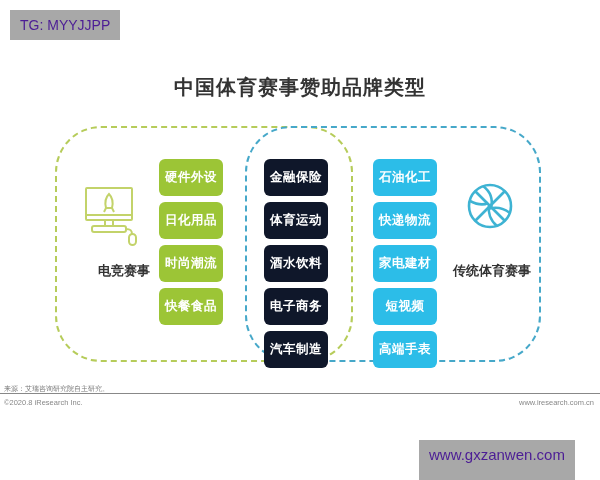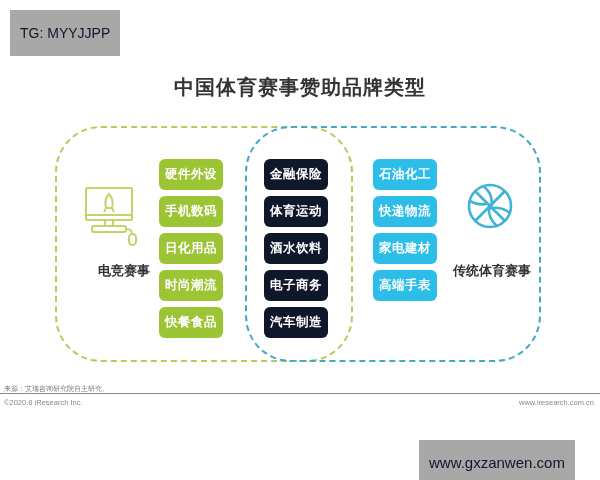--- a/index.html
+++ b/index.html
@@ -2,44 +2,44 @@
 <html><head>
   <meta charset="utf-8">
   <style>
     html, body { margin: 0; padding: 0; }
     body {
       width: 600px; height: 480px; position: relative; overflow: hidden;
       background: #ffffff;
       font-family: "DejaVu Sans", "Liberation Sans", sans-serif;
     }
     .wm {
-      position: absolute; background: #a8a8a8; color: #0f172a;
+      position: absolute; background: #a8a8a8; color: #4c1d95;
       font-family: "Liberation Sans", "DejaVu Sans", sans-serif;
-      font-size: 14px; line-height: 30px; padding: 8px 10px;
+      font-size: 14px; line-height: 30px; padding: 0 10px;
     }
     .wm-top { left: 10px; top: 10px; height: 30px; }
     .wm-bottom { left: 419px; top: 440px; height: 42px; font-size: 15px; }
 
     .title {
       position: absolute; left: 0; right: 0; top: 74px;
       text-align: center; font-size: 20px; font-weight: bold; color: #333333;
       letter-spacing: 1px;
     }
     .frame {
       position: absolute; border: 2px dashed; border-radius: 46px; box-sizing: border-box;
     }
     .frame-green { left: 55px; top: 126px; width: 298px; height: 236px; border-color: #b6cc5a; }
     .frame-blue { left: 245px; top: 126px; width: 296px; height: 236px; border-color: #46a8c9; }
 
     .col { position: absolute; display: flex; flex-direction: column; gap: 6px; }
     .col-left { left: 159px; top: 159px; }
     .col-mid { left: 264px; top: 159px; }
     .col-right { left: 373px; top: 159px; }
     .tag {
-      width: 64px; height: 31px; border-radius: 6px; color: #ffffff;
+      width: 64px; height: 37px; border-radius: 6px; color: #ffffff;
       font-size: 12.5px; font-weight: bold; display: flex; align-items: center; justify-content: center;
       letter-spacing: 0.5px;
     }
     .tag-left { background: #9cc536; }
     .tag-mid { background: #0f172a; }
     .tag-right { background: #2cbde8; }
 
     .icon-pc { position: absolute; left: 84px; top: 186px; }
     .label-pc {
       position: absolute; left: 70px; top: 262px; width: 80px; text-align: right;
@@ -84,38 +84,38 @@
   <line x1="21" y1="34" x2="21" y2="40"></line>
   <line x1="29" y1="34" x2="29" y2="40"></line>
   <rect x="8" y="40" width="34" height="6" rx="2"></rect>
   <path d="M42 43 C46 43 48 44 48 48"></path>
   <rect x="45" y="48" width="7" height="11" rx="3.5"></rect>
 </svg>
 <div class="label-pc">电竞赛事</div>
 
 <div class="col col-left">
   <div class="tag tag-left">硬件外设</div>
-  <div class="tag tag-left">手机数码</div>
   <div class="tag tag-left">日化用品</div>
   <div class="tag tag-left">时尚潮流</div>
   <div class="tag tag-left">快餐食品</div>
 </div>
 
 <div class="col col-mid">
   <div class="tag tag-mid">金融保险</div>
   <div class="tag tag-mid">体育运动</div>
   <div class="tag tag-mid">酒水饮料</div>
   <div class="tag tag-mid">电子商务</div>
   <div class="tag tag-mid">汽车制造</div>
 </div>
 
 <div class="col col-right">
   <div class="tag tag-right">石油化工</div>
   <div class="tag tag-right">快递物流</div>
   <div class="tag tag-right">家电建材</div>
+  <div class="tag tag-right">短视频</div>
   <div class="tag tag-right">高端手表</div>
 </div>
 
 <svg class="icon-ball" width="48" height="48" viewBox="0 0 48 48" fill="none" stroke="#3eb3d3" stroke-width="2.6">
   <circle cx="24" cy="24" r="21"></circle>
   <line x1="9" y1="9" x2="39" y2="39"></line>
   <line x1="39" y1="9" x2="9" y2="39"></line>
   <path d="M17 4 C25 10 27 18 25 26"></path>
   <path d="M44 31 C36 25 28 25 22 27"></path>
   <path d="M4 19 C12 23 18 23 22 21"></path>

